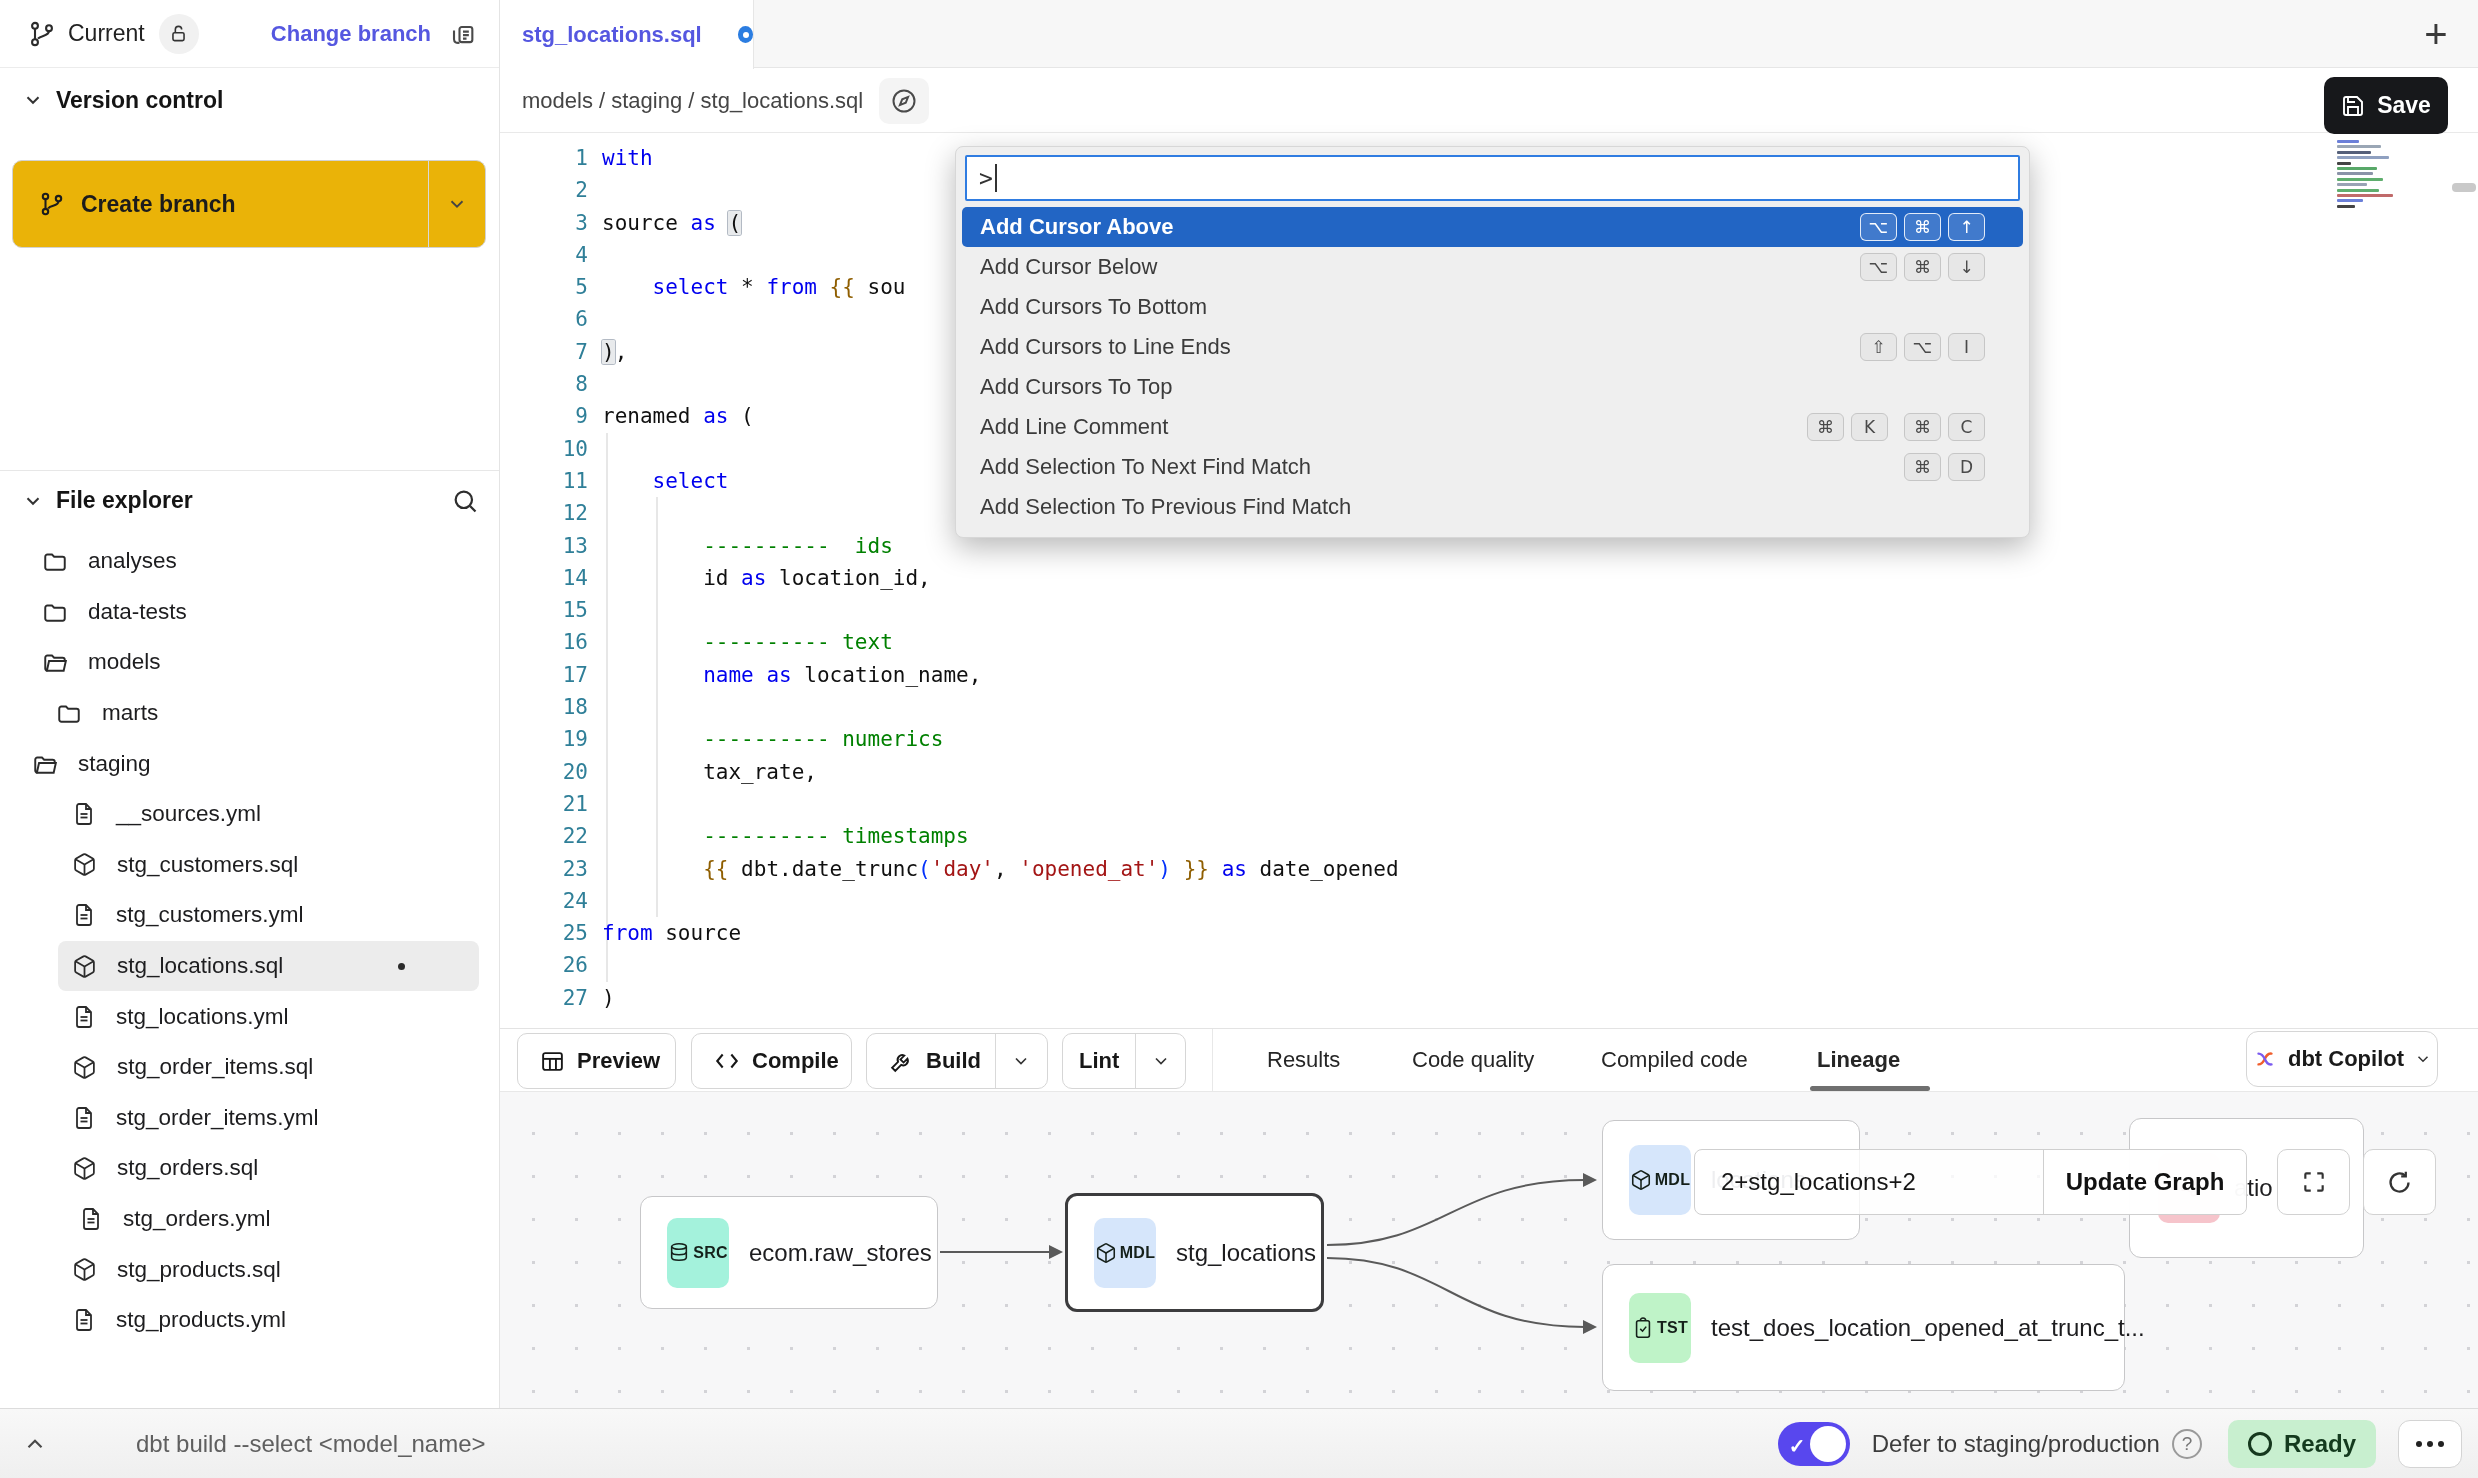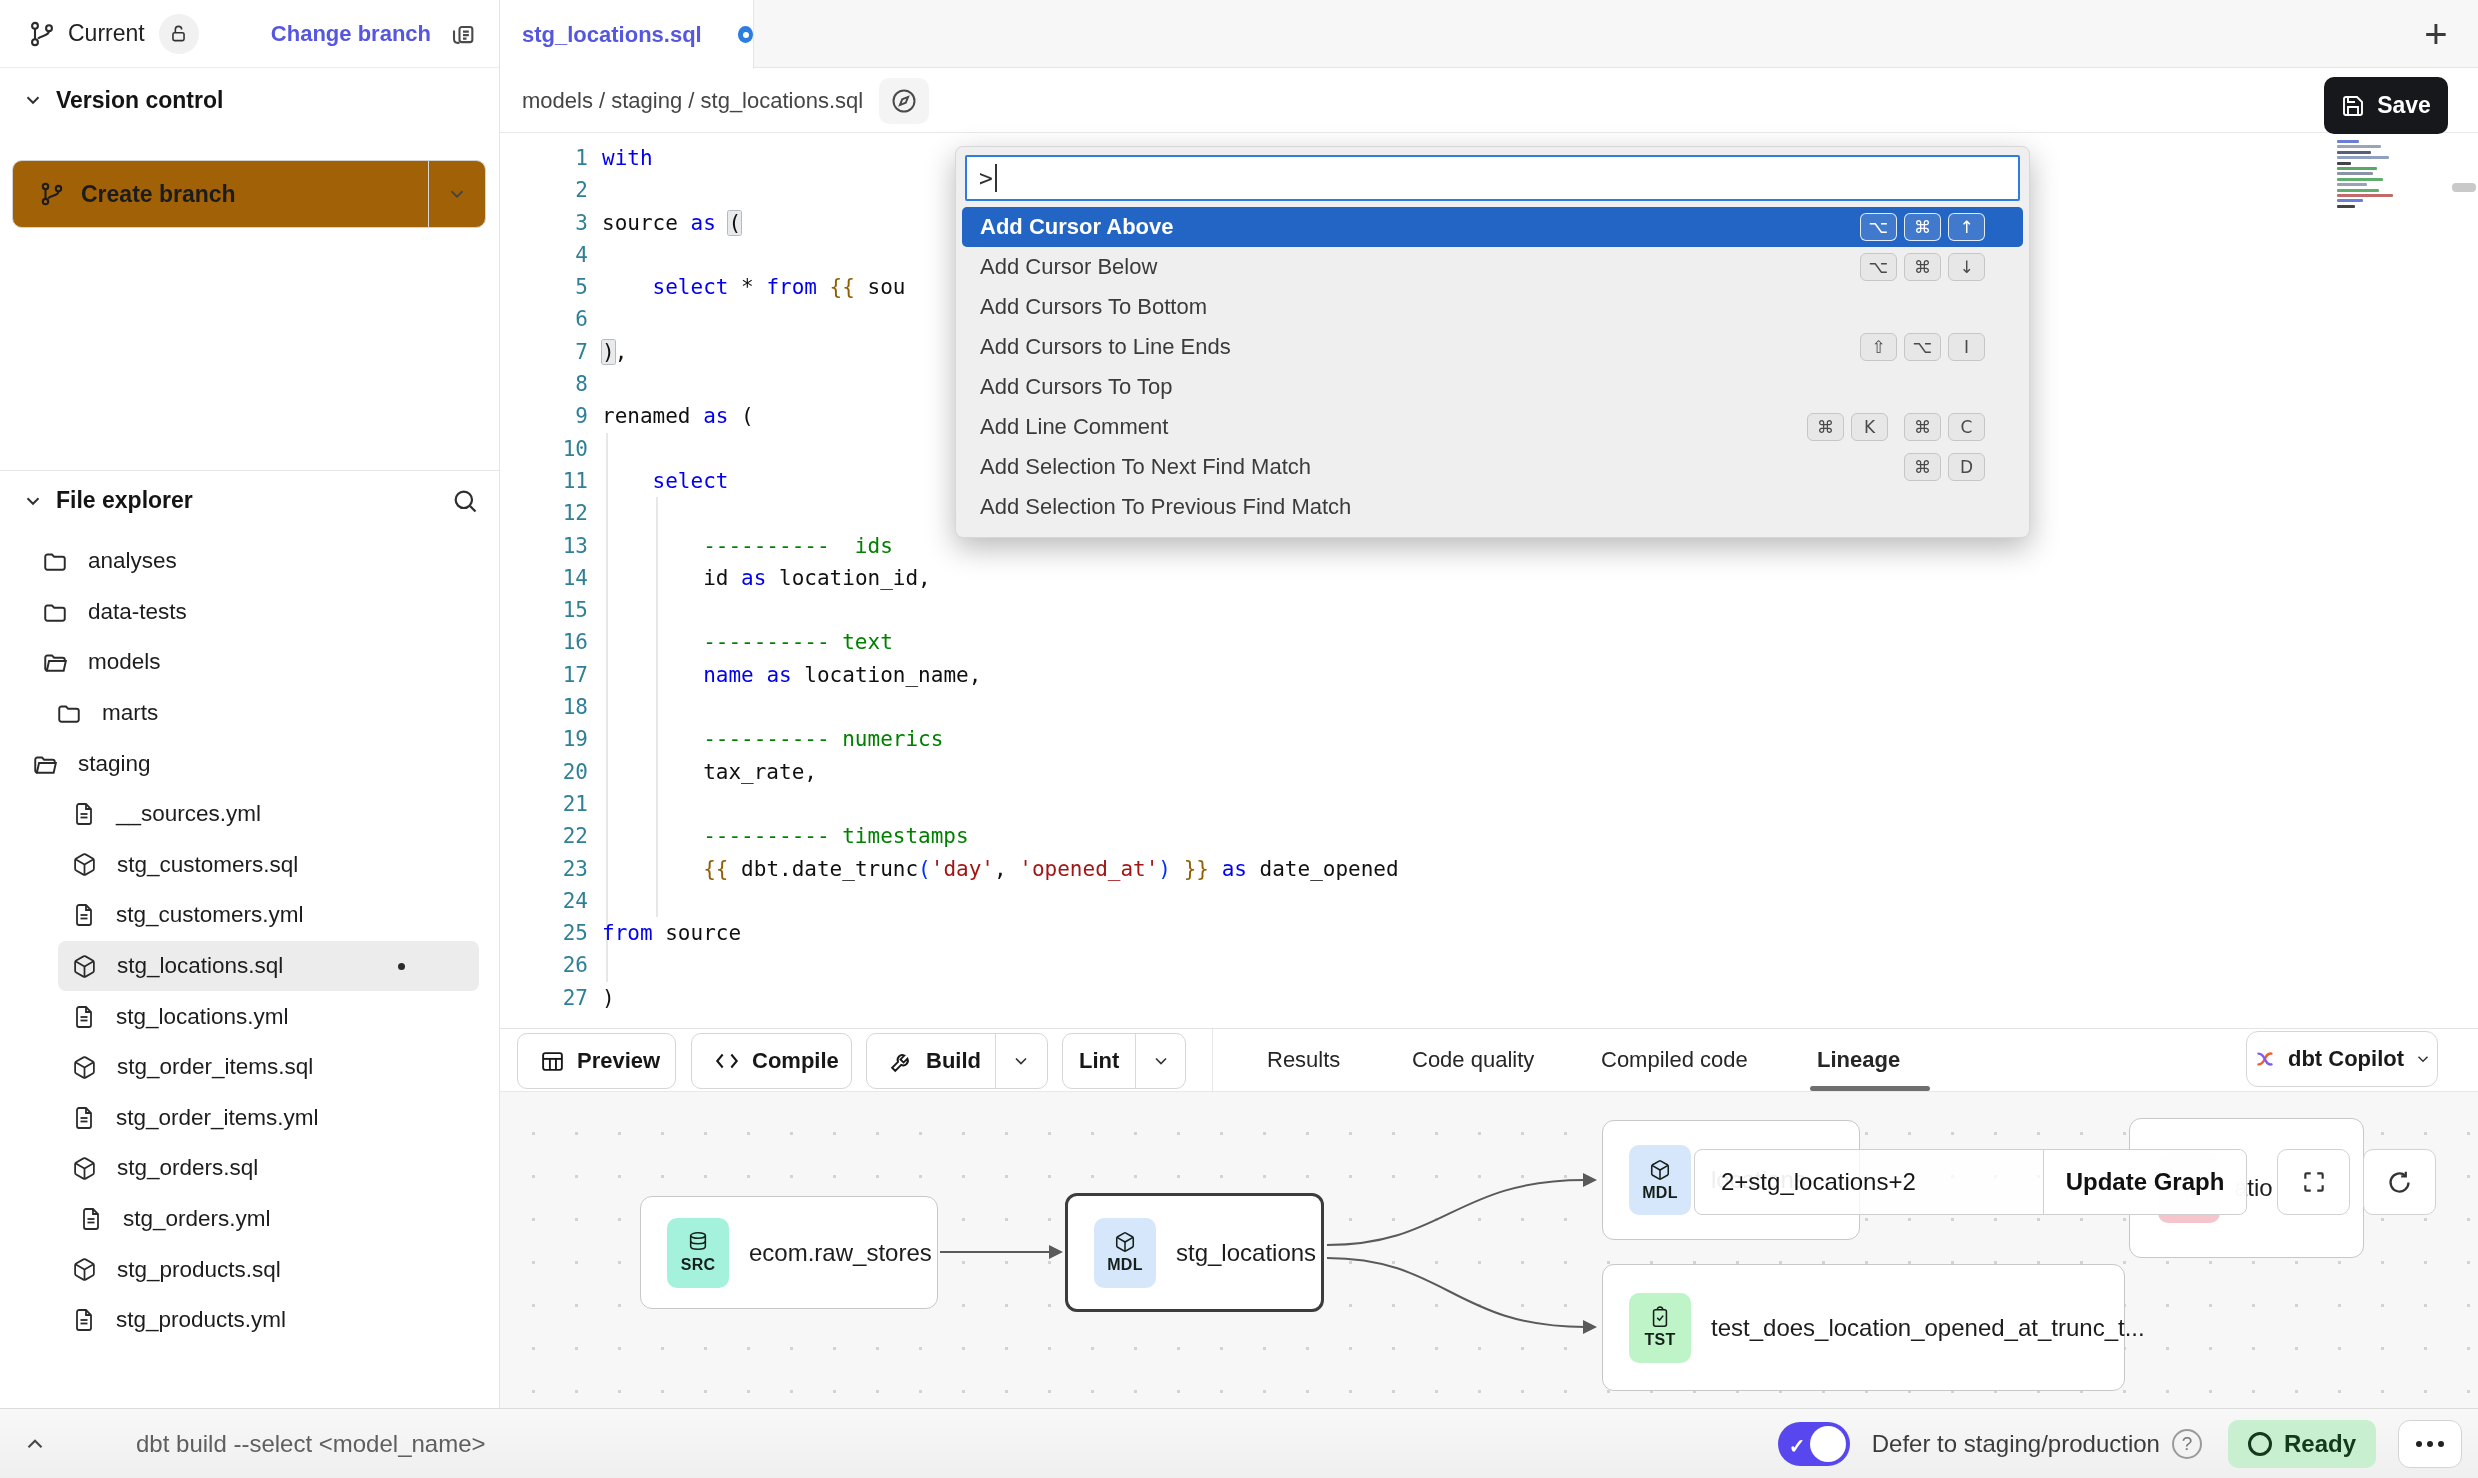--- a/index.html
+++ b/index.html
@@ -12,21 +12,21 @@
   .sidebar { position:absolute; left:0; top:0; width:500px; height:1408px; background:#fff; border-right:1px solid #e4e4e4; }
   .sb-top { position:absolute; left:0; top:0; width:100%; height:68px; display:flex; align-items:center; padding:0 22px 0 28px; border-bottom:1px solid #ececec; }
   .sb-branch-label { font-size:23px; color:#222; margin-left:12px; }
   .lock-badge { width:40px; height:40px; border-radius:50%; background:#f1f1f1; display:flex; align-items:center; justify-content:center; margin-left:14px; }
   .spacer { flex:1; }
   .change-branch { font-size:22px; font-weight:600; color:#5557e0; cursor:pointer; text-decoration:none; }
   .copy-ic { margin-left:18px; }
   .vc-header, .fe-header { display:flex; align-items:center; padding:0 20px 0 22px; height:56px; }
   .vc-header { position:absolute; top:72px; left:0; width:100%; }
   .sec-label { font-size:23px; font-weight:700; color:#141414; margin-left:12px; }
-  .create-branch { position:absolute; left:12px; top:160px; width:474px; height:68px; border:1px solid #d2d2d2; border-radius:10px; background:#a16207; display:flex; align-items:center; cursor:pointer; }
+  .create-branch { position:absolute; left:12px; top:160px; width:474px; height:88px; border:1px solid #d2d2d2; border-radius:10px; background:#eab308; display:flex; align-items:center; cursor:pointer; }
   .cb-main { flex:1; display:flex; align-items:center; padding-left:26px; height:100%; }
   .cb-label { font-size:23px; font-weight:600; color:#1c1c1c; margin-left:16px; }
   .cb-divider { width:1px; height:100%; background:#d9d9d9; }
   .cb-chevron { width:56px; height:100%; display:flex; align-items:center; justify-content:center; }
   .fe-header { position:absolute; top:470px; left:0; width:100%; border-top:1px solid #e7e7e7; height:60px; }
   .fe-search { margin-left:auto; }
   .tree { position:absolute; top:536px; left:0; width:100%; }
   .tree-row { position:relative; height:50.6px; display:flex; align-items:center; cursor:pointer; }
   .tree-row .icon { flex:none; }
   .tree-label { font-size:22.5px; color:#1d1d1f; margin-left:20px; white-space:nowrap; }
@@ -90,21 +90,21 @@
   .tab-underline { position:absolute; left:1310px; top:57px; width:120px; height:5px; background:#6f6f6f; border-radius:3px; }
   .copilot { position:absolute; left:1746px; top:2px; width:192px; height:56px; border:1px solid #d6d6d6; border-radius:12px; background:#fff; display:flex; align-items:center; justify-content:center; gap:10px; cursor:pointer; }
   .copilot .lbl { font-size:22px; font-weight:600; color:#1a1a1a; }
 
   
   .canvas { position:absolute; left:500px; top:1092px; width:1978px; height:316px; background-color:#f7f7f8;
             background-image:radial-gradient(#d3d3d7 1.7px, transparent 1.9px); background-size:43px 43px; background-position:12px 20px; overflow:hidden; }
   .edges { position:absolute; left:0; top:0; z-index:1; }
   .node { position:absolute; background:#fff; border:1.5px solid #c7c7c9; border-radius:12px; display:flex; align-items:center; z-index:2; }
   .node.selected { border:3px solid #3c3c3e; }
-  .badge { width:62px; height:70px; border-radius:10px; margin-left:26px; display:flex; flex-direction:column; align-items:center; justify-content:center; gap:3px; flex:none; }
+  .badge { width:62px; height:70px; border-radius:10px; margin-left:26px; display:flex; flex-direction:row; align-items:center; justify-content:center; gap:3px; flex:none; }
   .badge .btxt { font-size:16px; font-weight:600; color:#15201a; letter-spacing:.3px; }
   .node-label { font-size:24px; color:#1d1d1f; margin-left:20px; white-space:nowrap; }
   .ghost { color:#a7abb2; }
   .graphbar { position:absolute; left:1194px; top:57px; width:553px; height:66px; background:rgba(255,255,255,.8); border:1.5px solid #cfcfcf; border-radius:8px; display:flex; z-index:5; }
   .graphbar input { flex:none; width:348px; border:none; background:transparent; outline:none; font-size:24px; color:#161616; padding-left:26px; font-family:"Liberation Sans",sans-serif; }
   .gb-div { width:1px; background:#cfcfcf; }
   .gb-btn { flex:1; display:flex; align-items:center; justify-content:center; font-size:24px; font-weight:600; color:#111; cursor:pointer; background:rgba(255,255,255,.85); border-radius:0 8px 8px 0; }
   .sq-btn { position:absolute; top:57px; width:73px; height:66px; background:#fff; border:1.5px solid #d2d2d2; border-radius:10px; display:flex; align-items:center; justify-content:center; cursor:pointer; z-index:6; }
 
   

